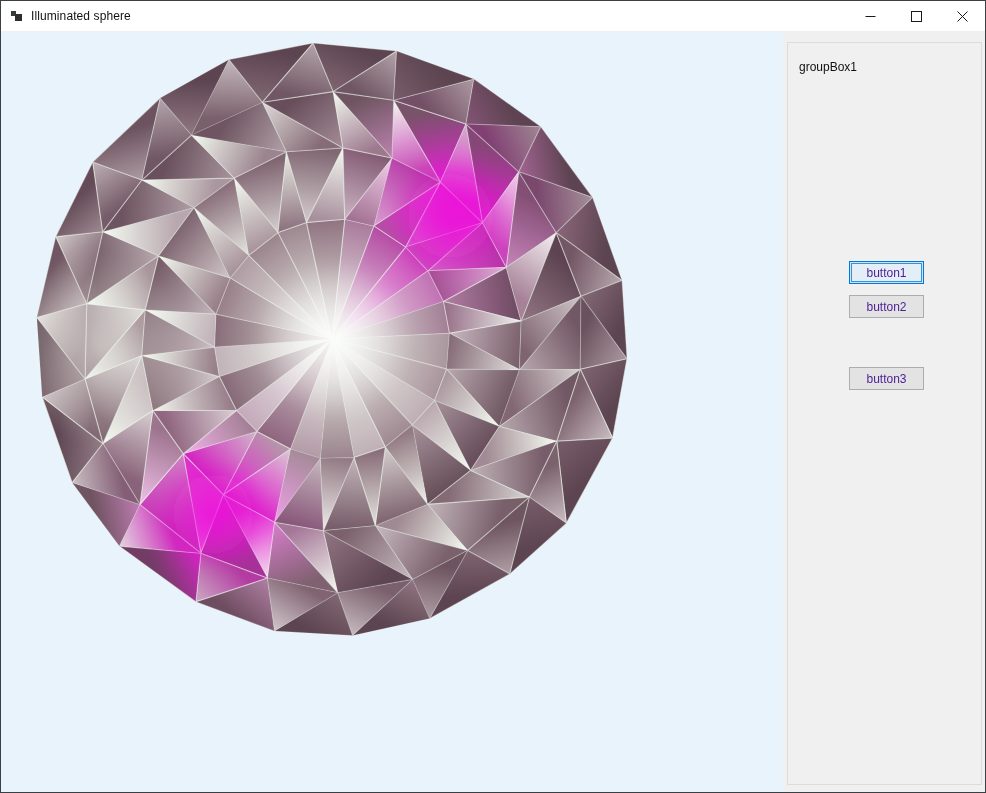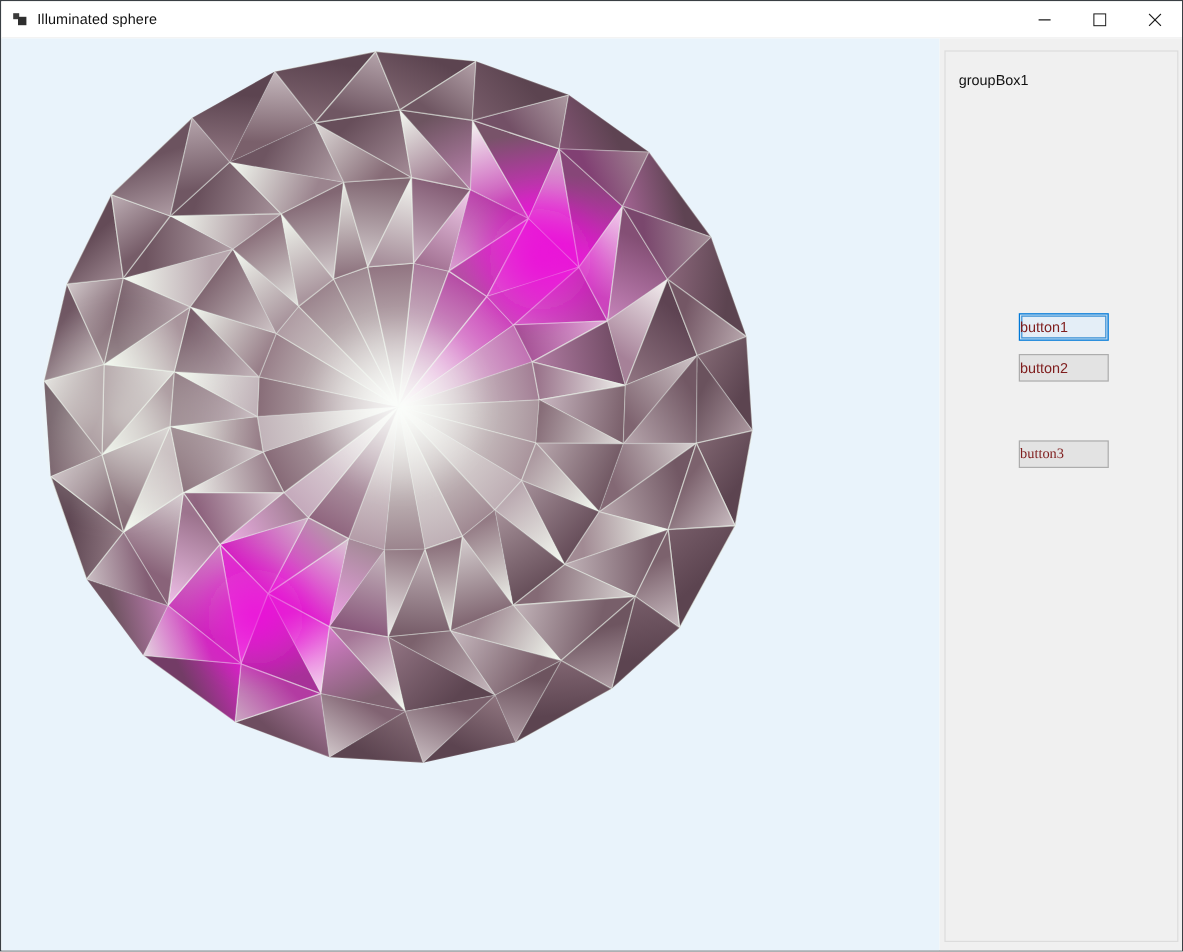--- a/index.html
+++ b/index.html
@@ -12,21 +12,21 @@
   .win-btn{width:46px;height:30px;display:flex;align-items:center;justify-content:center;background:transparent;border:none;padding:0;cursor:default;}
   .win-btn svg{display:block;}
   
   .client{display:flex;height:761px;}
   .canvas{position:relative;width:782px;height:761px;flex:0 0 782px;overflow:hidden;}
   .canvas svg{position:absolute;left:0;top:0;}
   
   .panel{flex:1;background:#f0f0f0;position:relative;}
   .groupbox{position:absolute;left:4px;top:10px;right:3px;bottom:8px;border:1px solid #dcdcdc;background:#f0f0f0;}
   .groupbox-label{position:absolute;top:-8px;left:7px;background:#f0f0f0;padding:0 4px;font-size:12px;color:#111111;line-height:15px;margin-top:25px;}
-  .wf-btn{position:absolute;left:61px;width:75px;height:23px;background:#e3e3e3;border:1px solid #adadad;font-size:12px;font-family:"Liberation Sans","DejaVu Sans",sans-serif;color:#7f1d1d;padding:0;text-align:left;box-sizing:border-box;}
+  .wf-btn{position:absolute;left:61px;width:75px;height:23px;background:#e3e3e3;border:1px solid #adadad;font-size:12px;font-family:"Liberation Sans","DejaVu Sans",sans-serif;color:#4c1d95;padding:0;text-align:center;box-sizing:border-box;}
   .wf-btn.focused{border:1px solid #0078d7;background:#e4eef7;box-shadow:inset 0 0 0 1px #cfe5f5, inset 0 0 0 2px #3a90d5;}
 </style>
 </head>
 <body>
 
 <div class="window">
 
   <div class="titlebar">
     <span class="app-icon">
       <svg width="16" height="16" viewBox="0 0 16 16">
@@ -860,18 +860,18 @@
             <circle cx="449" cy="184" r="62" fill="url(#glow2)"></circle>
             <circle cx="212" cy="482" r="58" fill="url(#glow3)"></circle>
           </g>
         </svg>
     </div>
     <div class="panel">
       <div class="groupbox">
         <span class="groupbox-label">groupBox1</span>
         <button class="wf-btn focused" style="top:218px;">button1</button>
         <button class="wf-btn" style="top:252px;">button2</button>
-        <button class="wf-btn" style="top:324px;font-family:Liberation Serif, serif;">button3</button>
+        <button class="wf-btn" style="top:324px;">button3</button>
       </div>
     </div>
   </div>
 
 </div>
 
 </body></html>

